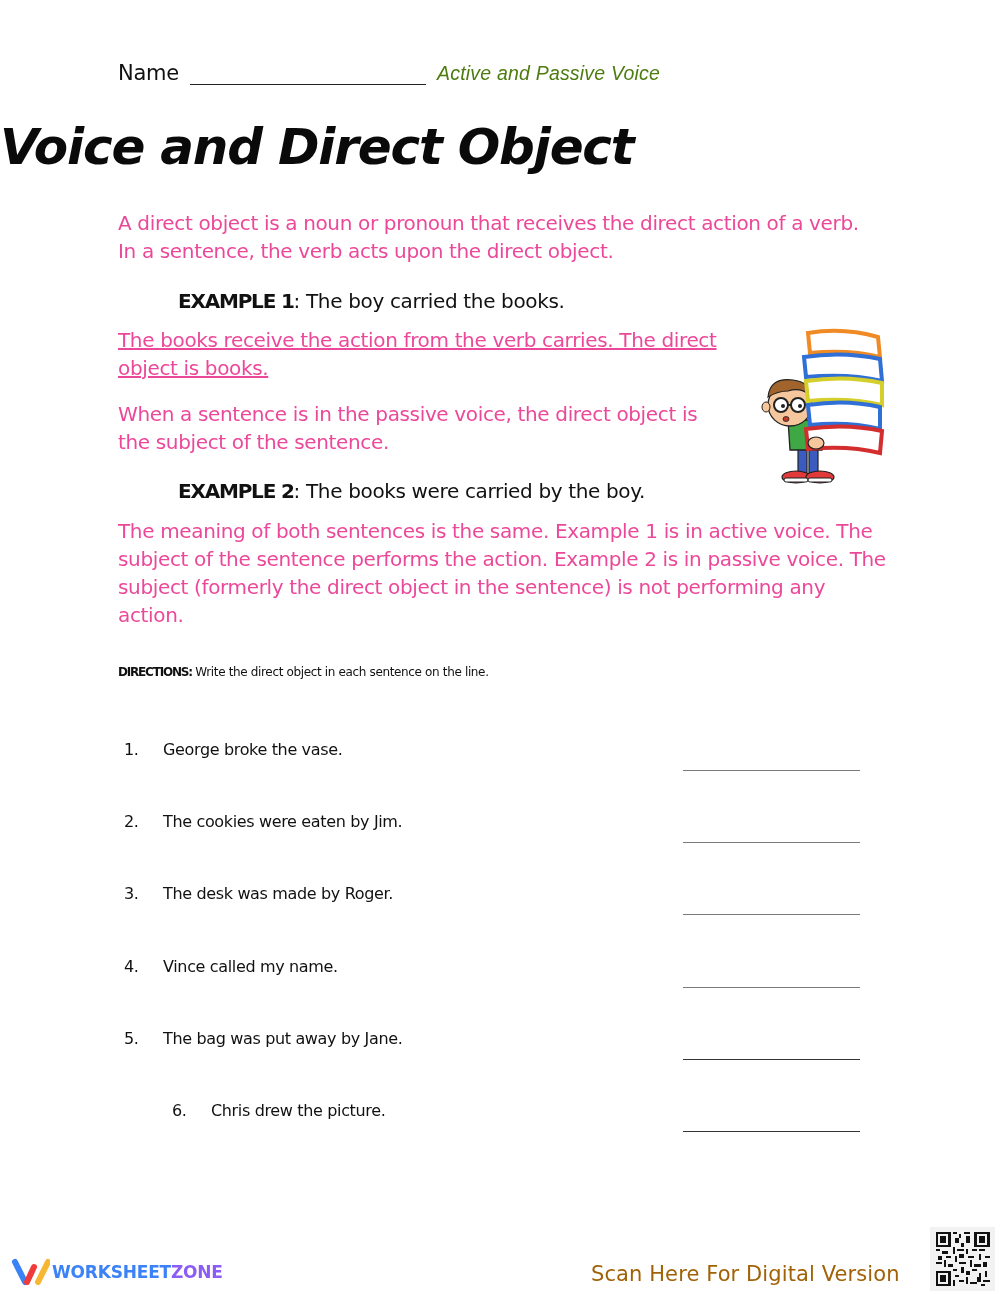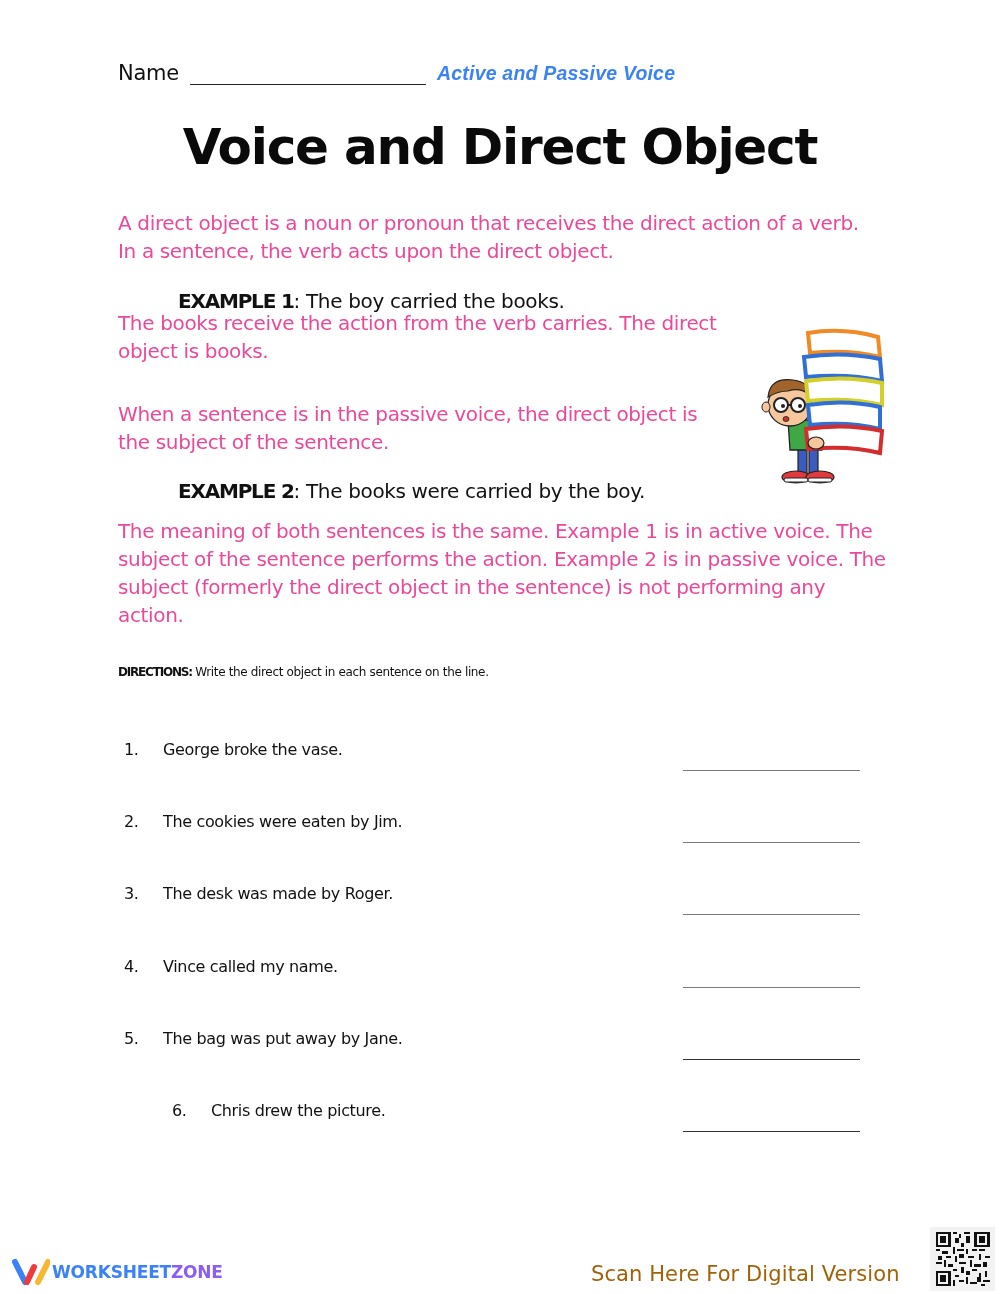--- a/index.html
+++ b/index.html
@@ -4,29 +4,29 @@
   <style>
     * { margin: 0; padding: 0; box-sizing: border-box; }
     html, body { width: 1000px; height: 1294px; background: #ffffff; overflow: hidden; }
     body { position: relative; font-family: "DejaVu Sans", sans-serif; color: #111111; }
 
     .abs { position: absolute; }
 
     
     .name-label { left: 118px; top: 61px; font-size: 21px; letter-spacing: -0.3px; color: #111; }
     .name-line { left: 190px; top: 84px; width: 236px; height: 0; border-top: 1.6px solid #222; }
-    .topic { left: 437px; top: 62px; font-family: "Liberation Sans", sans-serif; font-weight: bold; font-style: italic; font-size: 19.5px; color: #3b82f6; letter-spacing: 0.2px; }
-
-    .title { left: 0; width: 1000px; top: 118px; text-align: center; font-weight: bold; font-size: 50px; letter-spacing: -1.2px; color: #0a0a0a; }
+    .topic { left: 437px; top: 62px; font-family: "Liberation Sans", sans-serif; font-weight: normal; font-style: italic; font-size: 19.5px; color: #4d7c0f; letter-spacing: 0.2px; }
+
+    .title { left: 0; width: 1000px; top: 118px; font-weight: bold; font-size: 50px; letter-spacing: -1.2px; color: #0a0a0a; font-style: italic; }
 
     
     .p { left: 118px; font-size: 20px; line-height: 28px; color: #ec4899; letter-spacing: -0.35px; }
     .p1 { top: 209px; width: 760px; }
     .ex1 { left: 178px; top: 286px; font-size: 20px; line-height: 30px; letter-spacing: -0.35px; }
-    .p2 { top: 309px; width: 620px; }
+    .p2 { top: 326px; width: 620px; text-decoration: underline; }
     .p3 { top: 400px; width: 580px; }
     .ex2 { left: 178px; top: 476px; font-size: 20px; line-height: 30px; letter-spacing: -0.35px; }
     .p4 { top: 517px; width: 770px; }
     .dirs { left: 118px; top: 657px; font-size: 12px; line-height: 30px; letter-spacing: -0.35px; }
 
     .ex-label, .dirs-label { font-weight: bold; letter-spacing: -1.2px; }
 
     
     .illus { left: 748px; top: 325px; width: 150px; height: 165px; }
 

